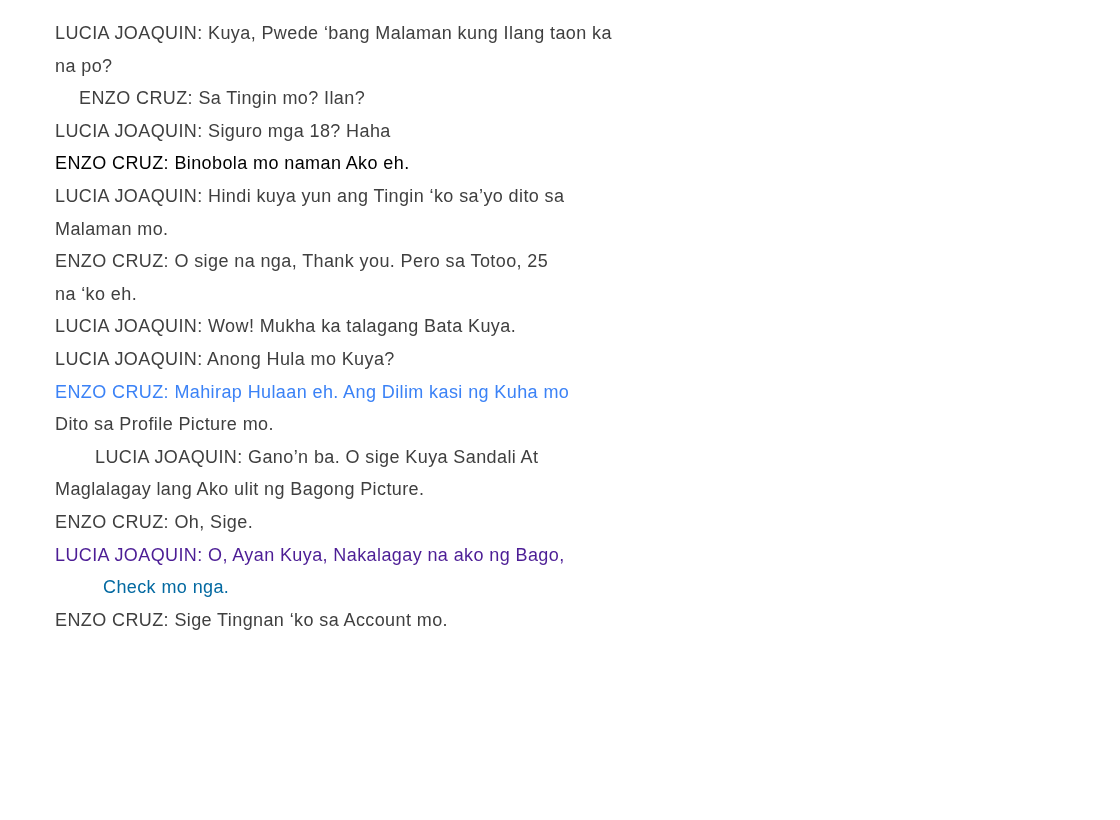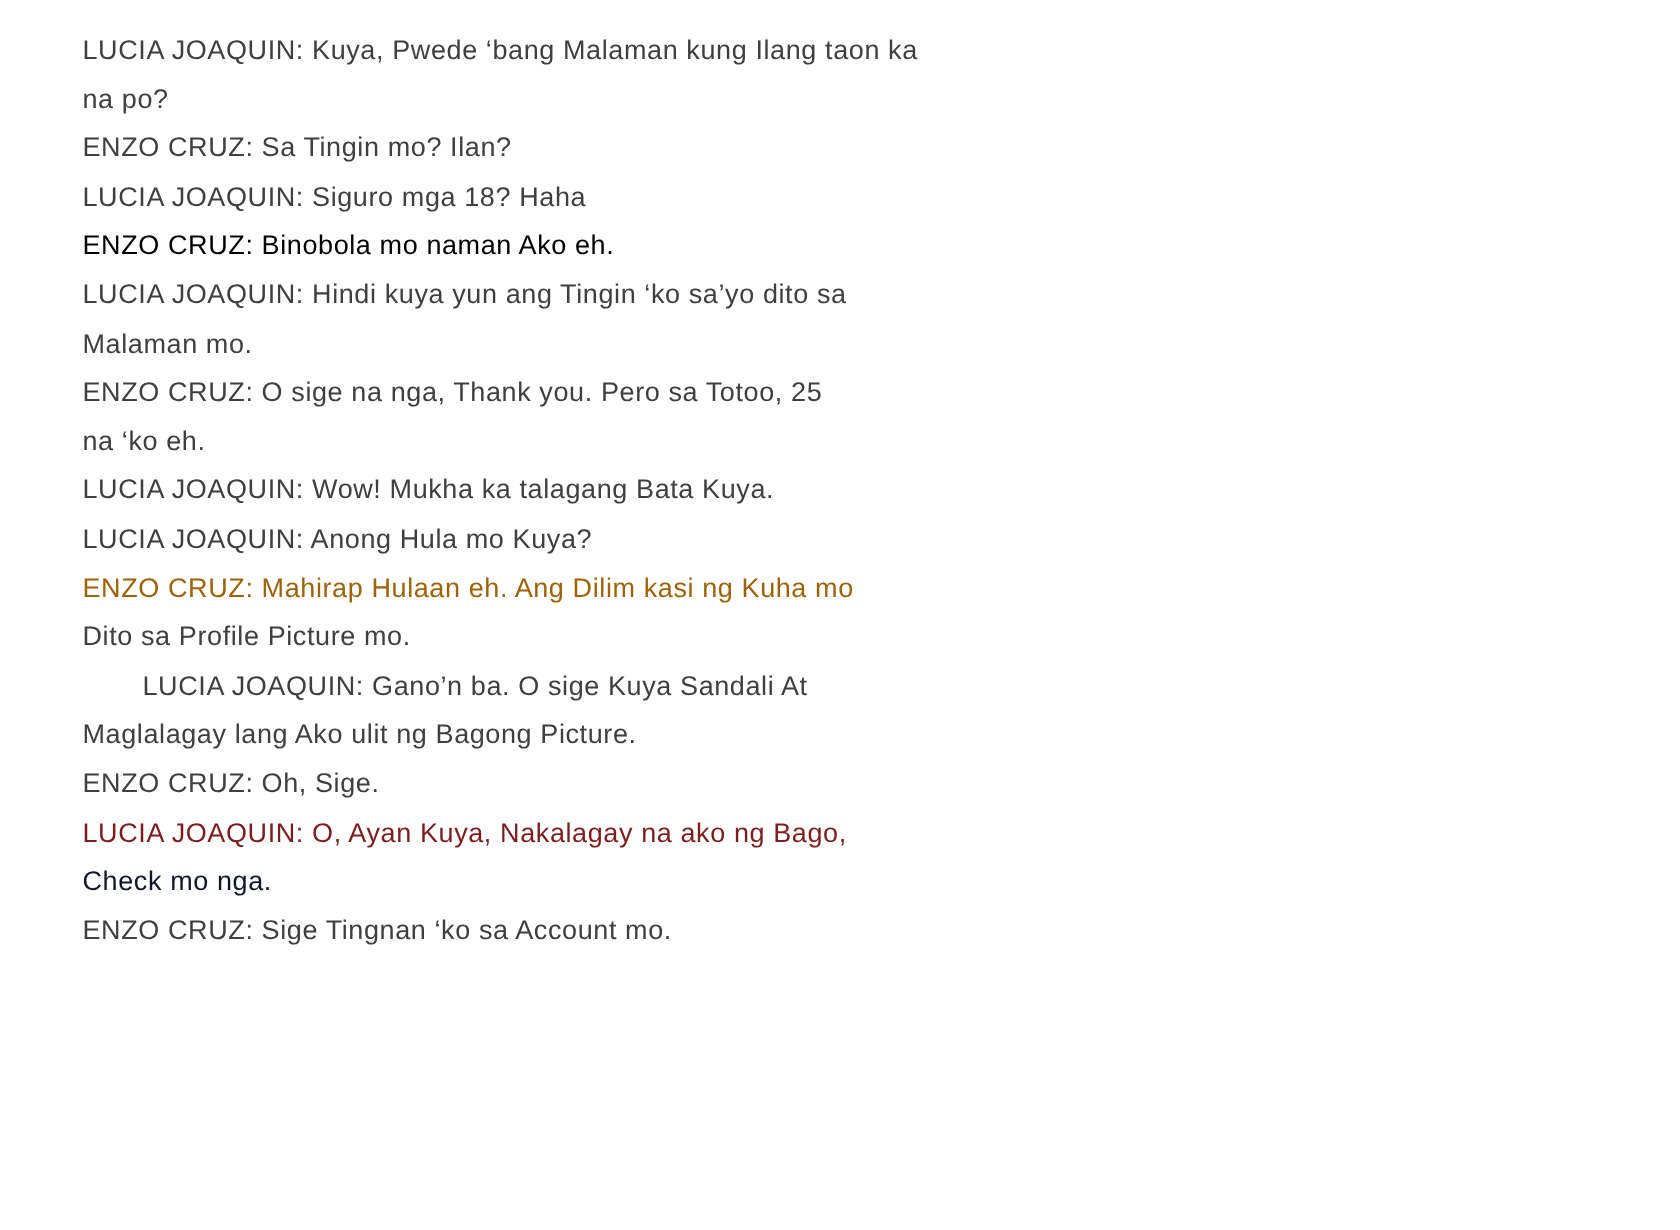--- a/index.html
+++ b/index.html
@@ -25,30 +25,30 @@
     letter-spacing: 0.4px;
     white-space: pre;
   }
 </style>
 </head>
 <body style="background: rgb(255, 255, 255);">
 
 <div class="transcript">
     <div class="line" style="color: rgb(63, 63, 63);">LUCIA JOAQUIN: Kuya, Pwede ‘bang Malaman kung Ilang taon ka</div>
     <div class="line" style="color: rgb(63, 63, 63);">na po?</div>
-    <div class="line" style="color: rgb(63, 63, 63);">ENZO CRUZ: Sa Tingin mo? Ilan?</div>
+    <div class="line" style="color: rgb(63, 63, 63); margin-left: 24px;">ENZO CRUZ: Sa Tingin mo? Ilan?</div>
     <div class="line" style="color: rgb(63, 63, 63);">LUCIA JOAQUIN: Siguro mga 18? Haha</div>
     <div class="line" style="color: #000000;">ENZO CRUZ: Binobola mo naman Ako eh.</div>
     <div class="line" style="color: rgb(63, 63, 63);">LUCIA JOAQUIN: Hindi kuya yun ang Tingin ‘ko sa’yo dito sa</div>
     <div class="line" style="color: rgb(63, 63, 63);">Malaman mo.</div>
     <div class="line" style="color: rgb(63, 63, 63);">ENZO CRUZ: O sige na nga, Thank you. Pero sa Totoo, 25</div>
     <div class="line" style="color: rgb(63, 63, 63);">na ‘ko eh.</div>
     <div class="line" style="color: rgb(63, 63, 63);">LUCIA JOAQUIN: Wow! Mukha ka talagang Bata Kuya.</div>
     <div class="line" style="color: rgb(63, 63, 63);">LUCIA JOAQUIN: Anong Hula mo Kuya?</div>
-    <div class="line" style="color: #a16207;">ENZO CRUZ: Mahirap Hulaan eh. Ang Dilim kasi ng Kuha mo</div>
+    <div class="line" style="color: #3b82f6;">ENZO CRUZ: Mahirap Hulaan eh. Ang Dilim kasi ng Kuha mo</div>
     <div class="line" style="color: rgb(63, 63, 63);">Dito sa Profile Picture mo.</div>
     <div class="line" style="color: rgb(63, 63, 63); margin-left: 40px;">LUCIA JOAQUIN: Gano’n ba. O sige Kuya Sandali At</div>
     <div class="line" style="color: rgb(63, 63, 63);">Maglalagay lang Ako ulit ng Bagong Picture.</div>
     <div class="line" style="color: rgb(63, 63, 63);">ENZO CRUZ: Oh, Sige.</div>
-    <div class="line" style="color: #7f1d1d;">LUCIA JOAQUIN: O, Ayan Kuya, Nakalagay na ako ng Bago,</div>
-    <div class="line" style="color: #0f172a;">Check mo nga.</div>
+    <div class="line" style="color: #4c1d95;">LUCIA JOAQUIN: O, Ayan Kuya, Nakalagay na ako ng Bago,</div>
+    <div class="line" style="color: #0369a1; margin-left: 48px;">Check mo nga.</div>
     <div class="line" style="color: rgb(63, 63, 63);">ENZO CRUZ: Sige Tingnan ‘ko sa Account mo.</div>
   </div>
 
 </body></html>

